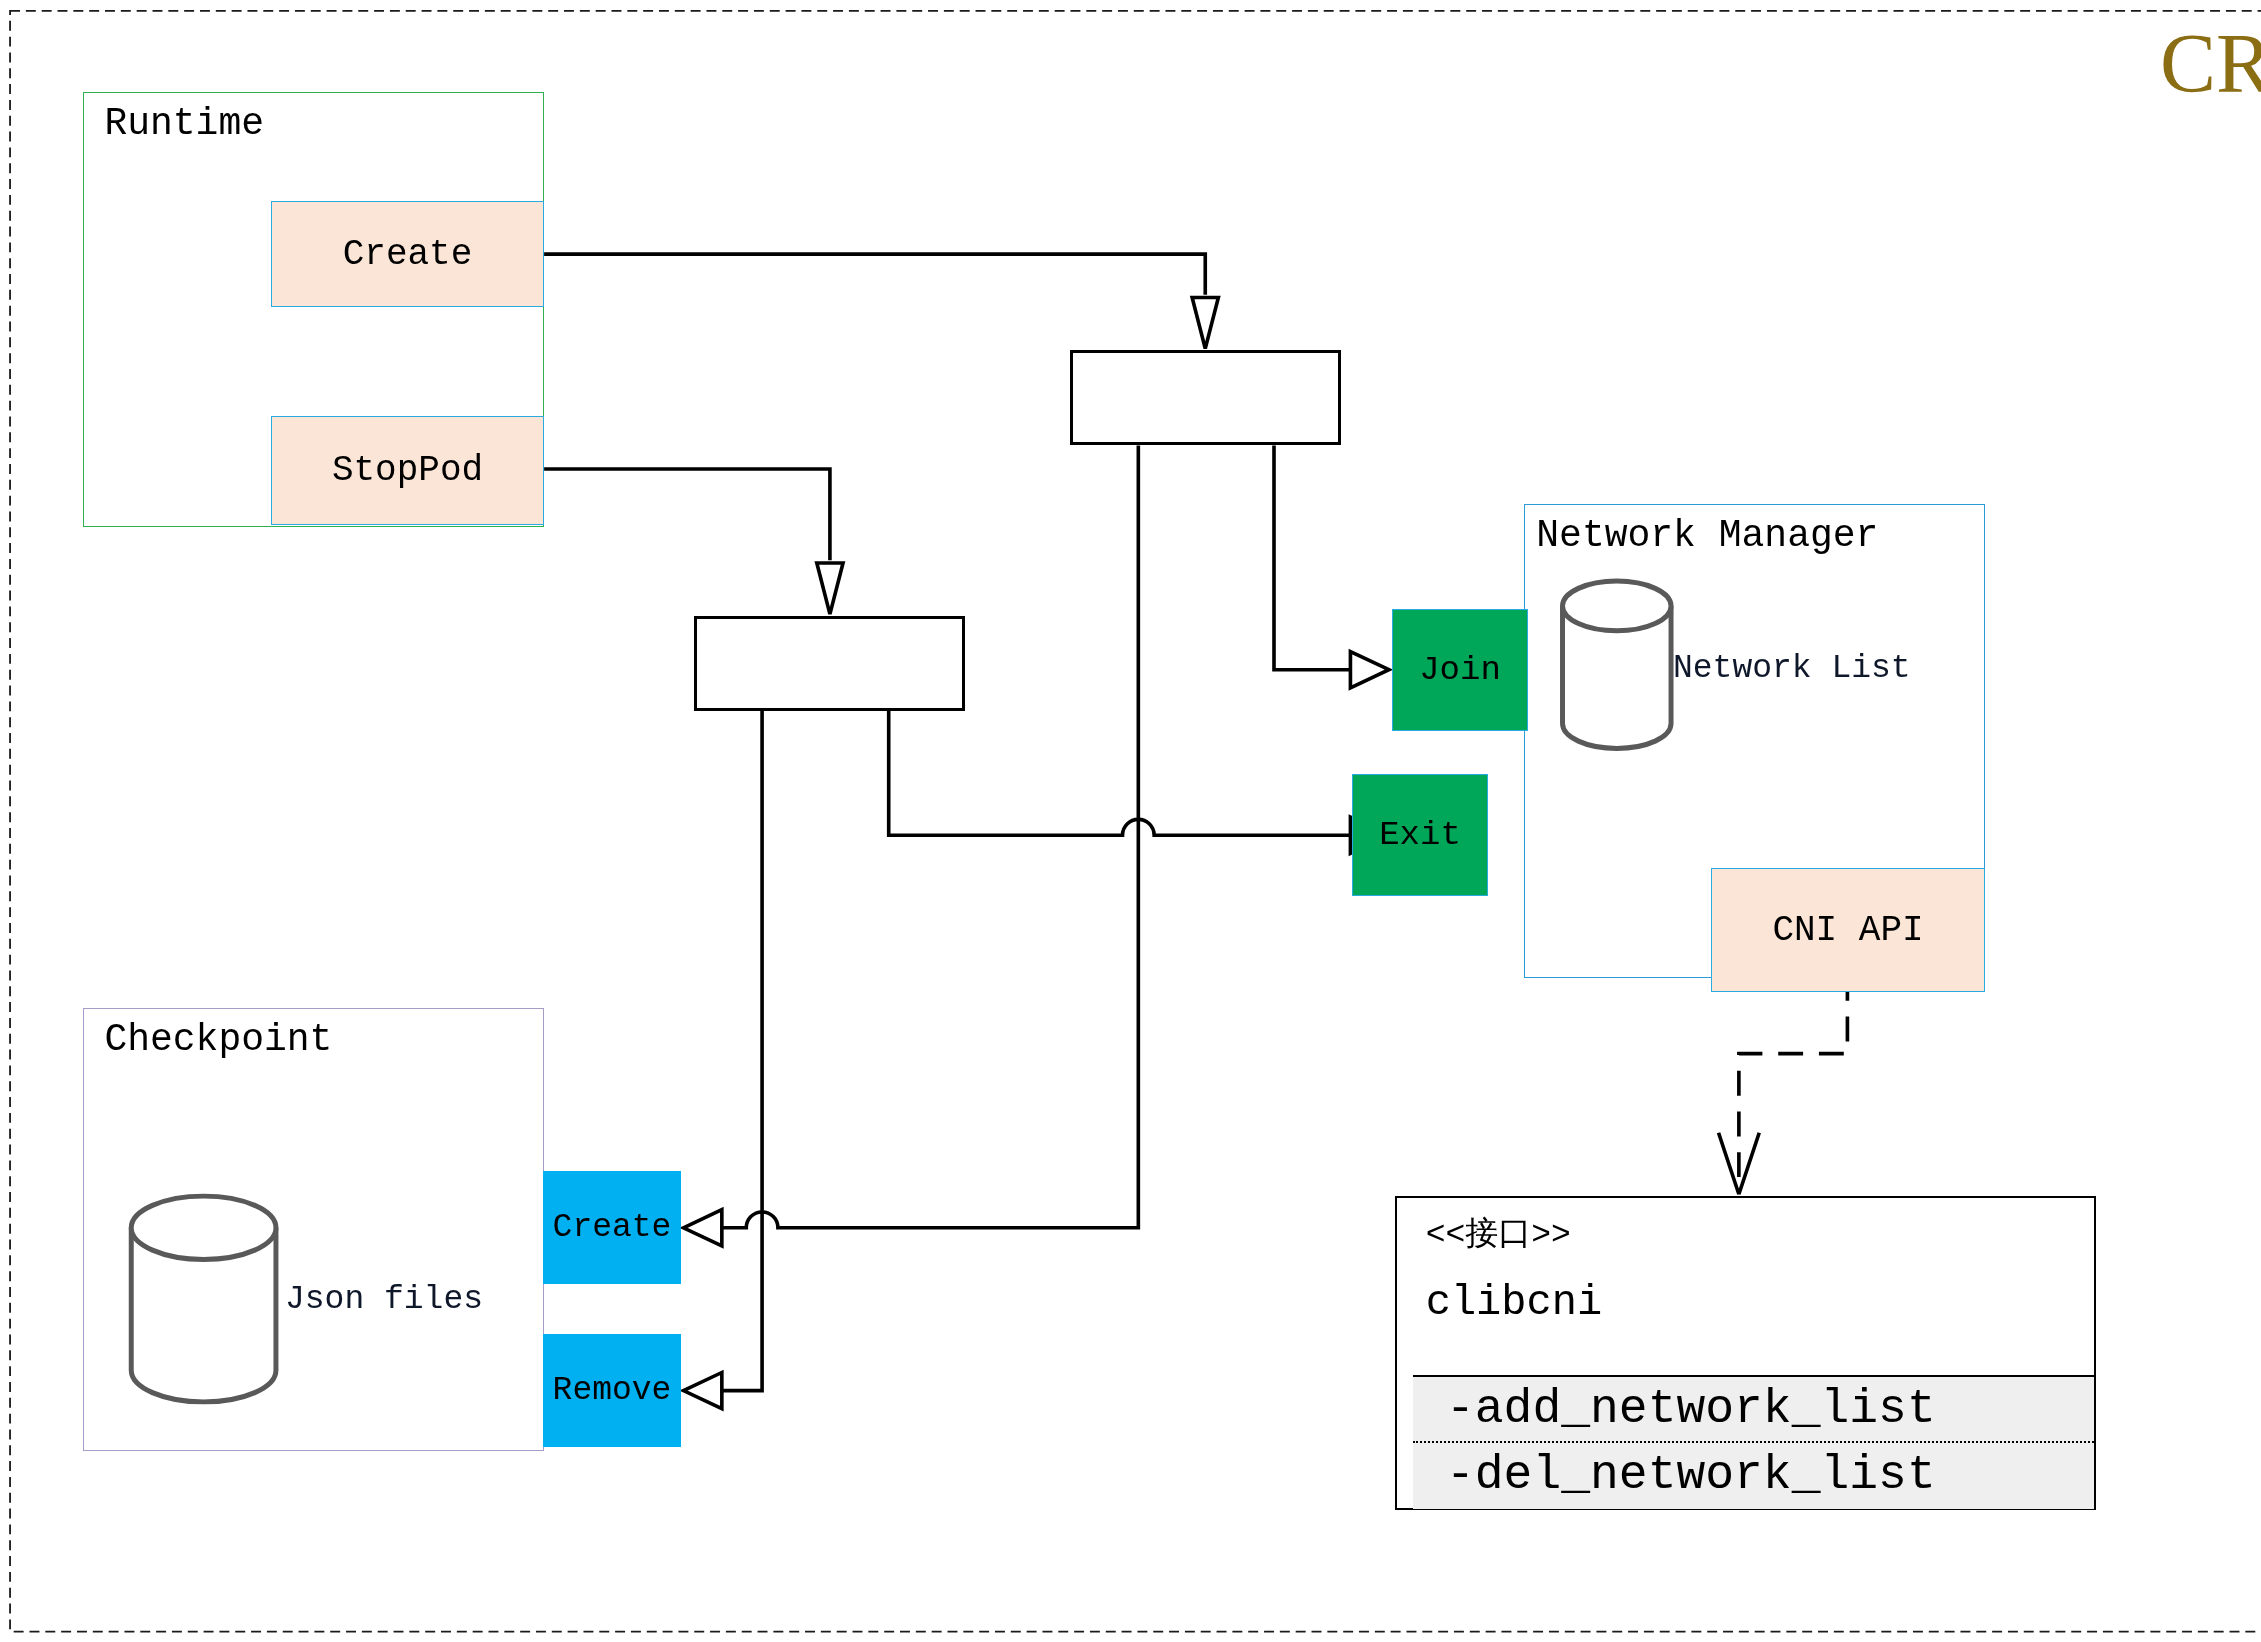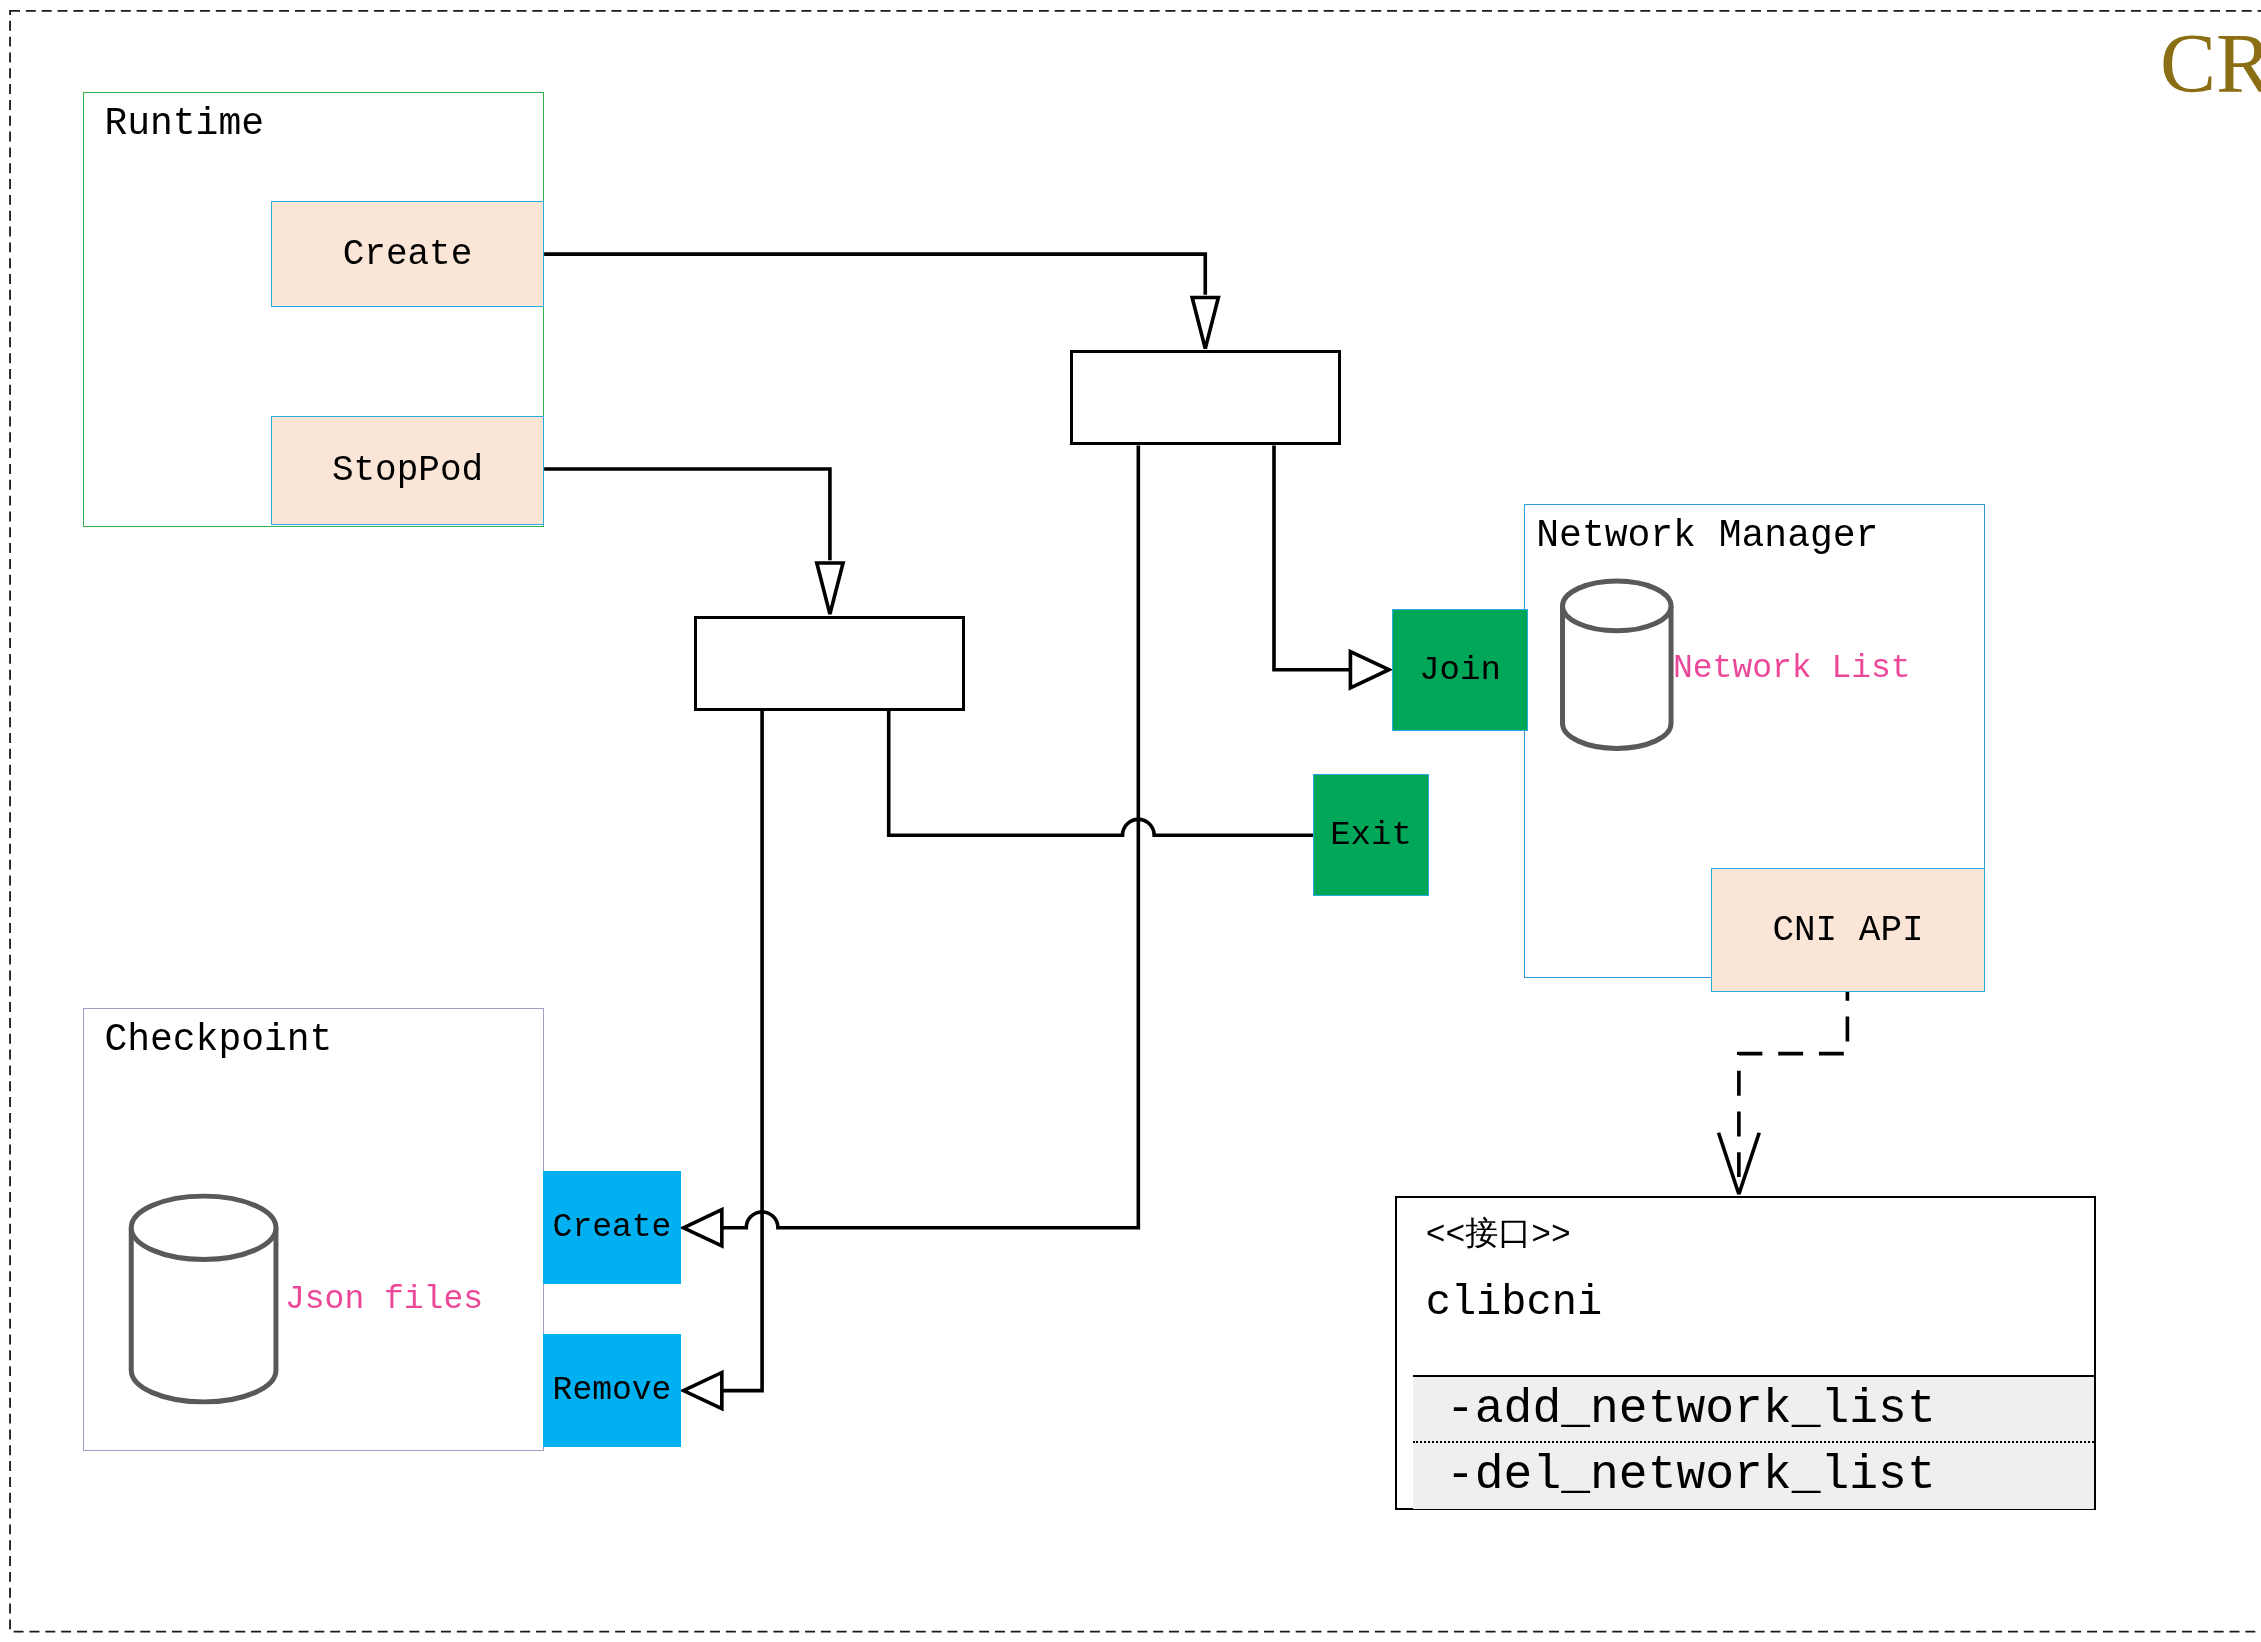--- a/index.html
+++ b/index.html
@@ -28,38 +28,38 @@
   #stoppod { left:271px;  top:416px;  width:273px; height:109px; }
   #cniapi  { left:1711px; top:868px; width:274px; height:124px; }
 
   
   .green-btn {
     position:absolute; background:#00A758; border:1.4px solid #29ABE2;
     display:flex; align-items:center; justify-content:center;
     font-size:34px; color:#000; box-sizing:border-box;
   }
   #join { left:1392px; top:609px; width:136px; height:122px; }
-  #exit { left:1313px; top:774px; width:116px; height:122px; }
+  #exit { left:1352px; top:774px; width:136px; height:122px; }
 
   
   .blue-btn {
     position:absolute; background:#00B0F0; border:none;
     display:flex; align-items:center; justify-content:center;
     font-size:33px; color:#000; box-sizing:border-box;
   }
   #create { left:543px; top:1171px; width:138px; height:113px; }
   #remove { left:543px; top:1334px; width:138px; height:113px; }
 
   
   .bar { position:absolute; background:#ffffff; border:3.6px solid #000; box-sizing:border-box; }
   #bar1 { left:1070px; top:350px;  width:271px; height:95px; }
   #bar2 { left:694px; top:616px; width:271px; height:95px; }
 
   
-  .free-label { position:absolute; font-size:33px; color:#ec4899; white-space:nowrap; }
+  .free-label { position:absolute; font-size:33px; color:#0f172a; white-space:nowrap; }
   #network-list-label { left:1673px; top:650px; }
   #json-files-label   { left:285px;  top:1281px; }
 
   
   #cri-title {
     position:absolute; top:18px; right:35px; color:#8B6E14;
     font-family:"Liberation Serif","DejaVu Serif",serif; font-size:84px; line-height:1.1;
   }
 
   

